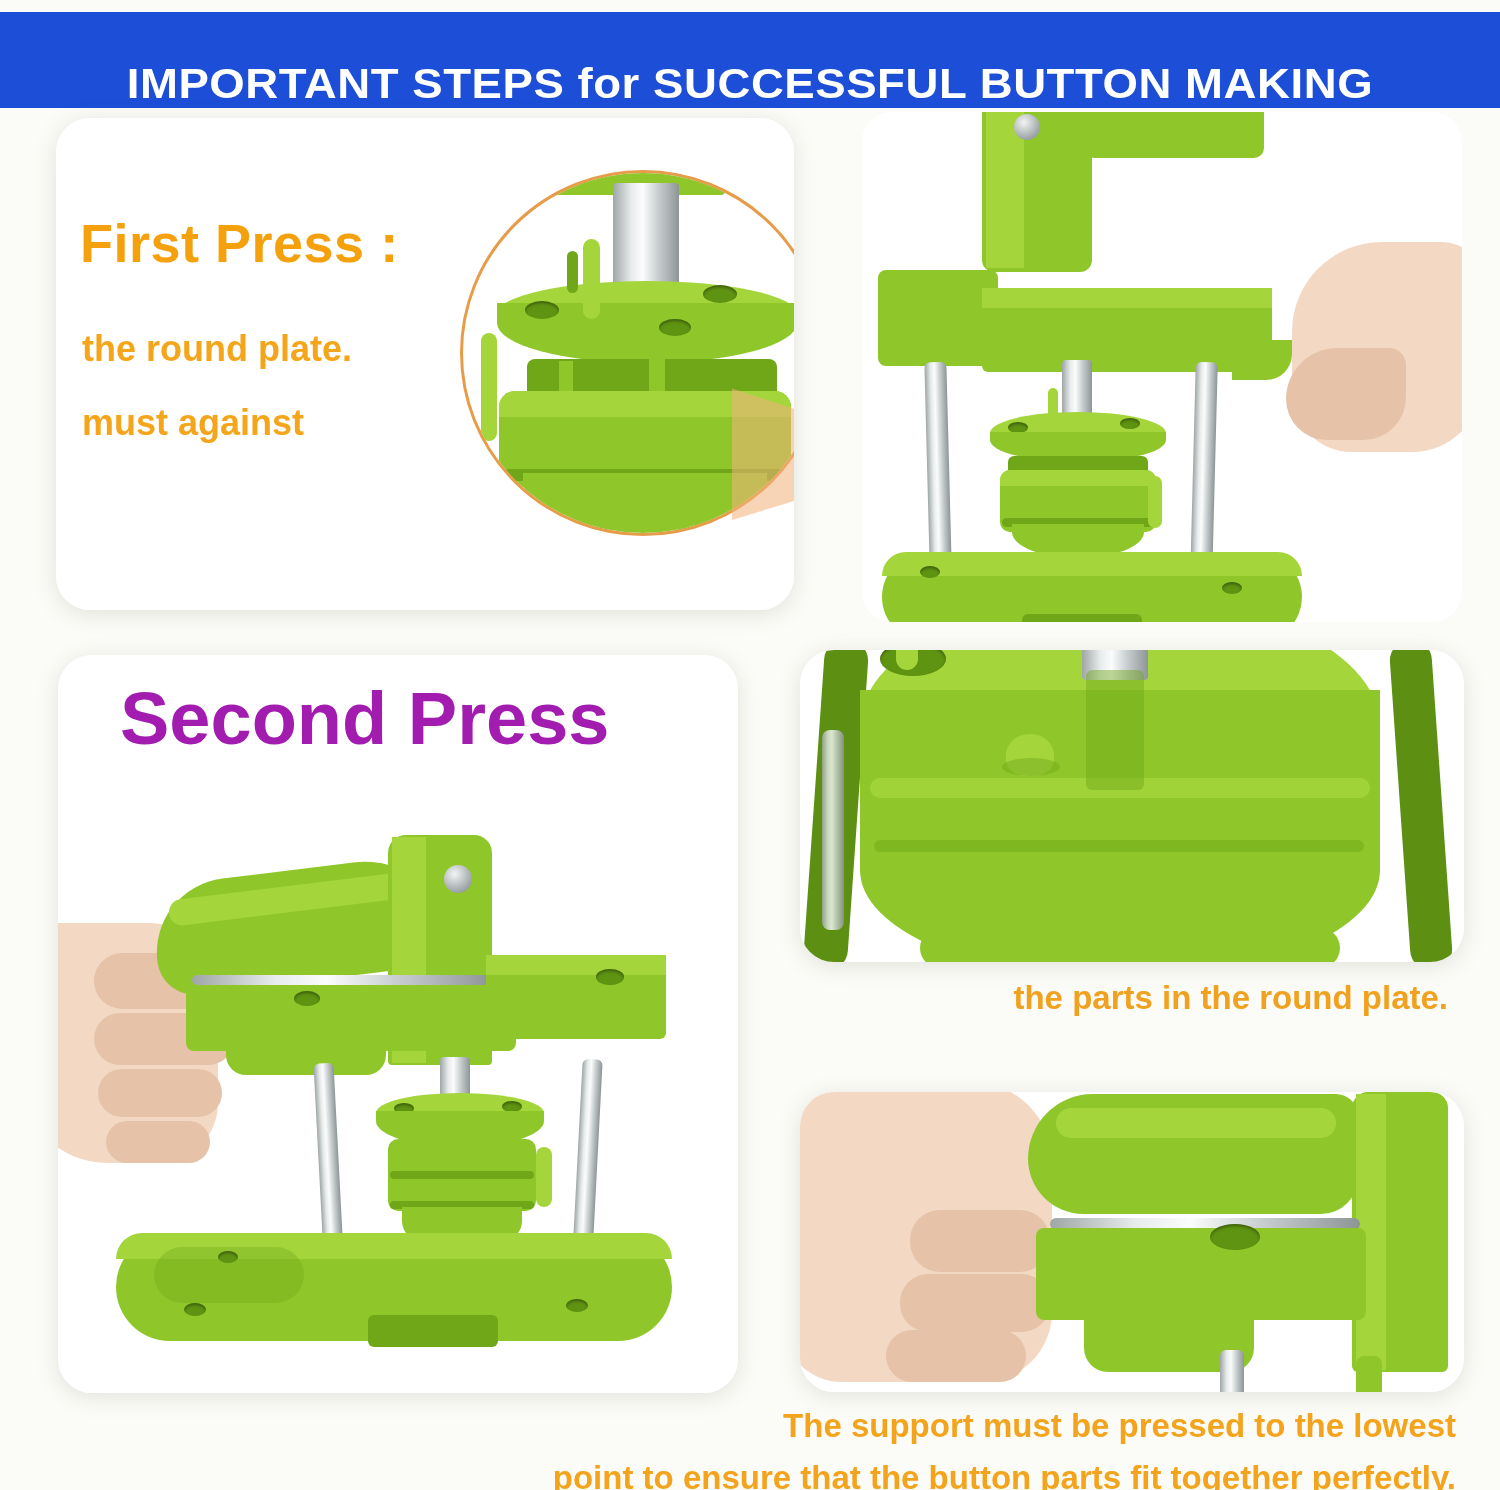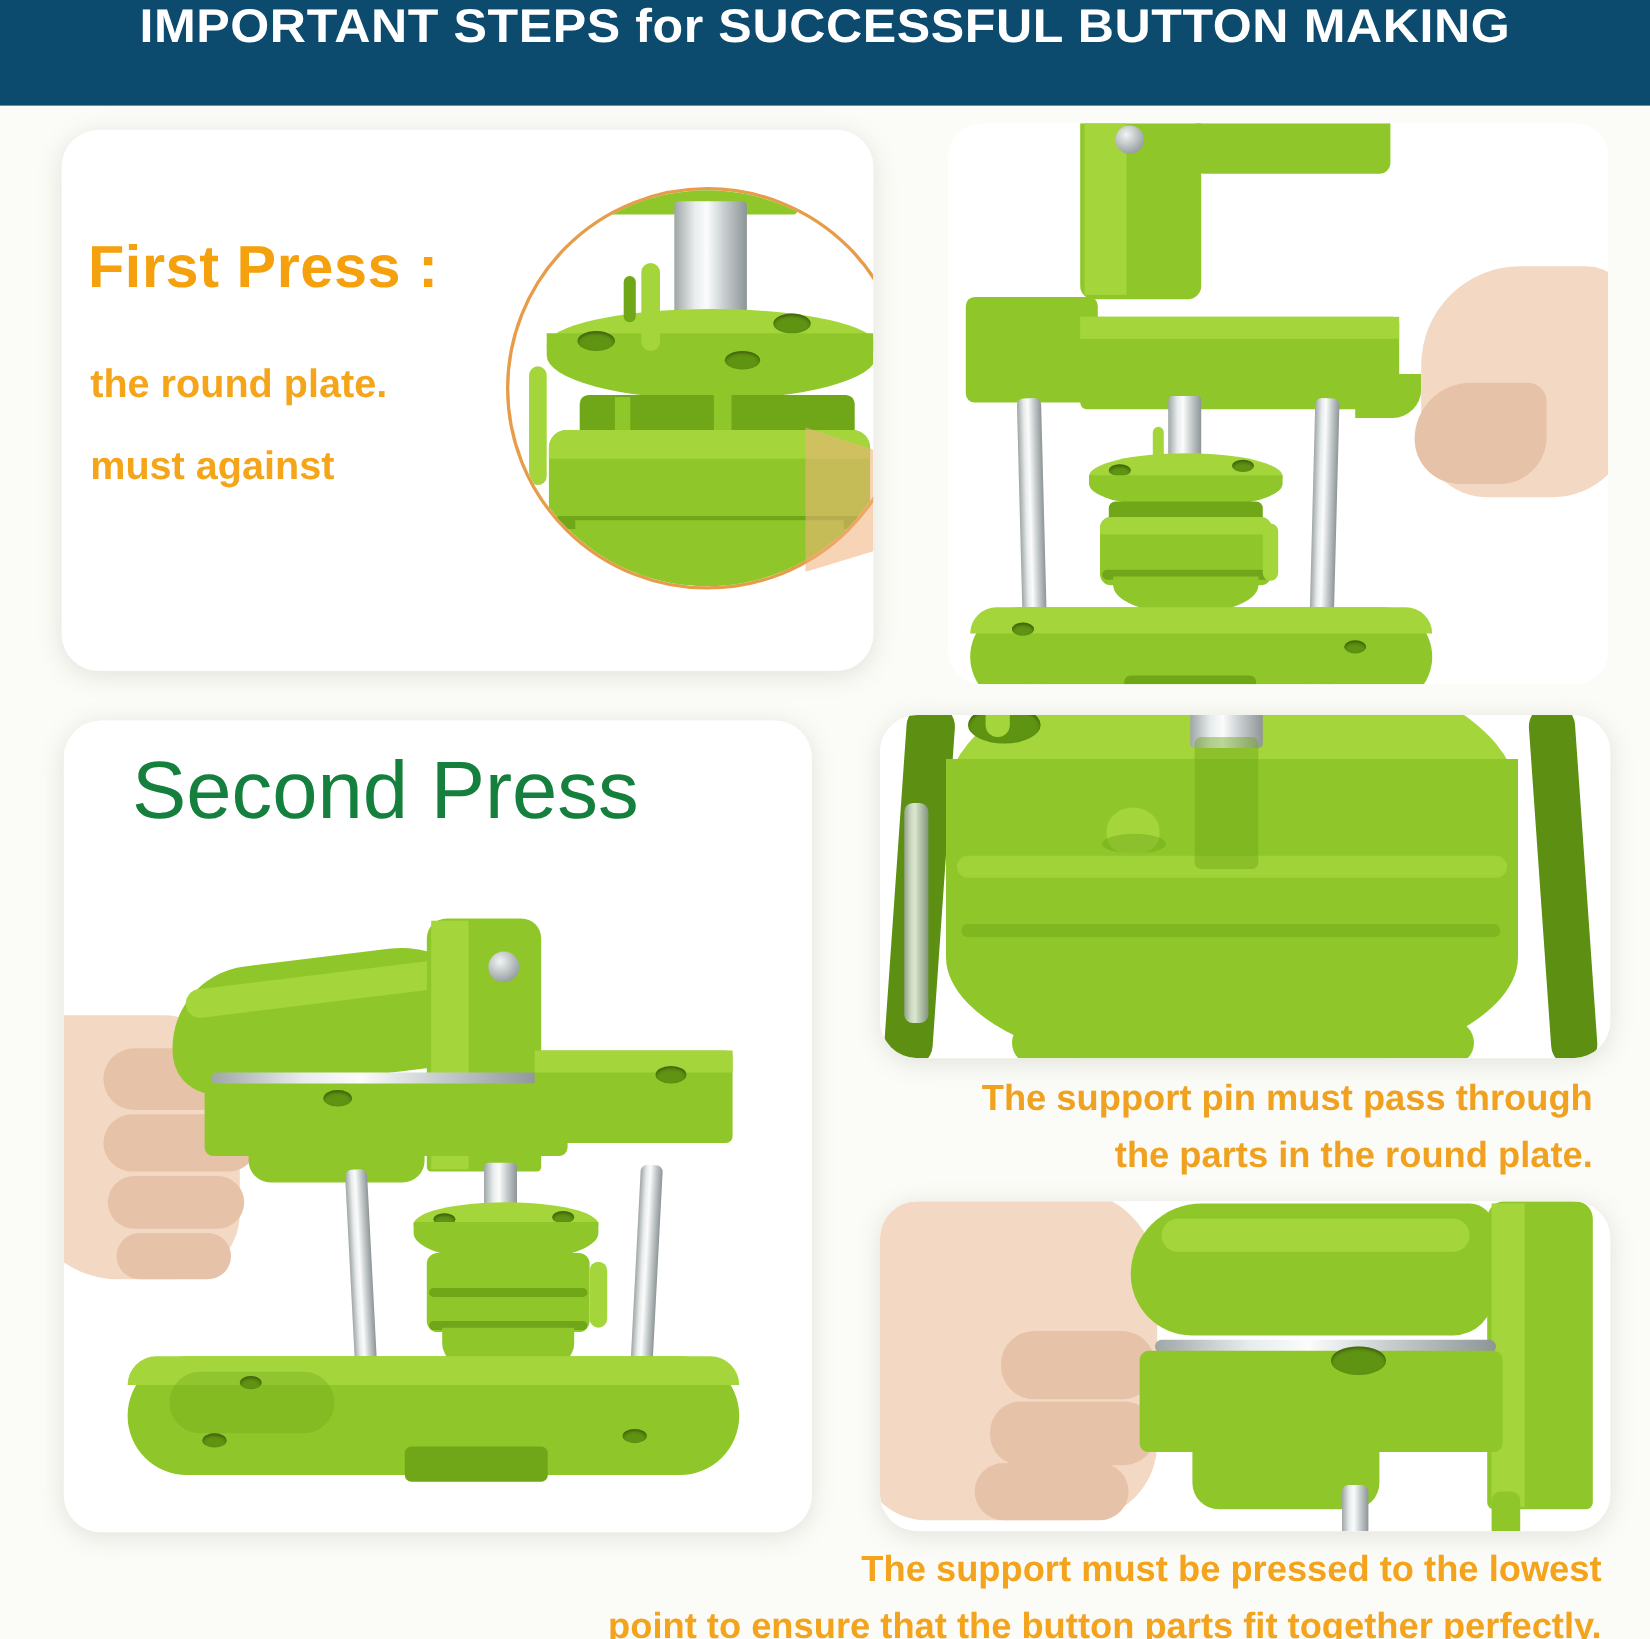--- a/index.html
+++ b/index.html
@@ -5,23 +5,23 @@
   html,body{margin:0;padding:0;}
   body{
     width:1500px;height:1490px;
     background:#fbfbf7;
     font-family:"Liberation Sans", sans-serif;
     overflow:hidden;
     position:relative;
   }
   
   .header{
-    position:absolute;left:0;top:0;width:1500px;height:96px;
-    background:#0c4a6e;
-    display:flex;align-items:flex-start;justify-content:center;
+    position:absolute;left:0;top:12px;width:1500px;height:96px;
+    background:#1d4ed8;
+    display:flex;align-items:flex-end;justify-content:center;
   }
   .header-title{
     color:#ffffff;
     font-family:"Liberation Sans", sans-serif;
     font-weight:bold;
     font-size:43px;
     letter-spacing:.5px;
     transform:scaleX(1.06);
     white-space:nowrap;
     text-shadow:0 1px 0 rgba(0,0,0,.04);
@@ -47,21 +47,21 @@
     color:#F5A00D;font-size:54px;font-weight:bold;
     letter-spacing:.5px;white-space:nowrap;
   }
   .first-press-body{
     position:absolute;left:82px;top:312px;width:400px;
     color:#F5A51A;font-size:36px;font-weight:bold;line-height:74px;
   }
   .first-press-body span{display:block;}
   .second-press-title{
     position:absolute;left:120px;top:676px;
-    color:#15803d;font-size:74px;font-weight:normal;
+    color:#a21caf;font-size:74px;font-weight:bold;
     letter-spacing:0px;white-space:nowrap;
   }
   .caption-plate{
     position:absolute;right:52px;top:972px;width:680px;
     color:#F0A11F;font-size:33px;font-weight:bold;line-height:52px;
     text-align:right;
   }
   .caption-plate span{display:block;}
   .caption-handle{
     position:absolute;right:44px;top:1400px;width:1000px;
@@ -287,20 +287,19 @@
 
 <div class="first-press-title">First Press :</div>
 <div class="first-press-body">
   <span>the round plate.</span>
   <span>must against</span>
 </div>
 
 <div class="second-press-title">Second Press</div>
 
 <div class="caption-plate">
-  <span>The support pin must pass through</span>
   <span>the parts in the round plate.</span>
 </div>
 
 <div class="caption-handle">
   <span>The support must be pressed to the lowest</span>
   <span>point to ensure that the button parts fit together perfectly.</span>
 </div>
 
 </body></html>

